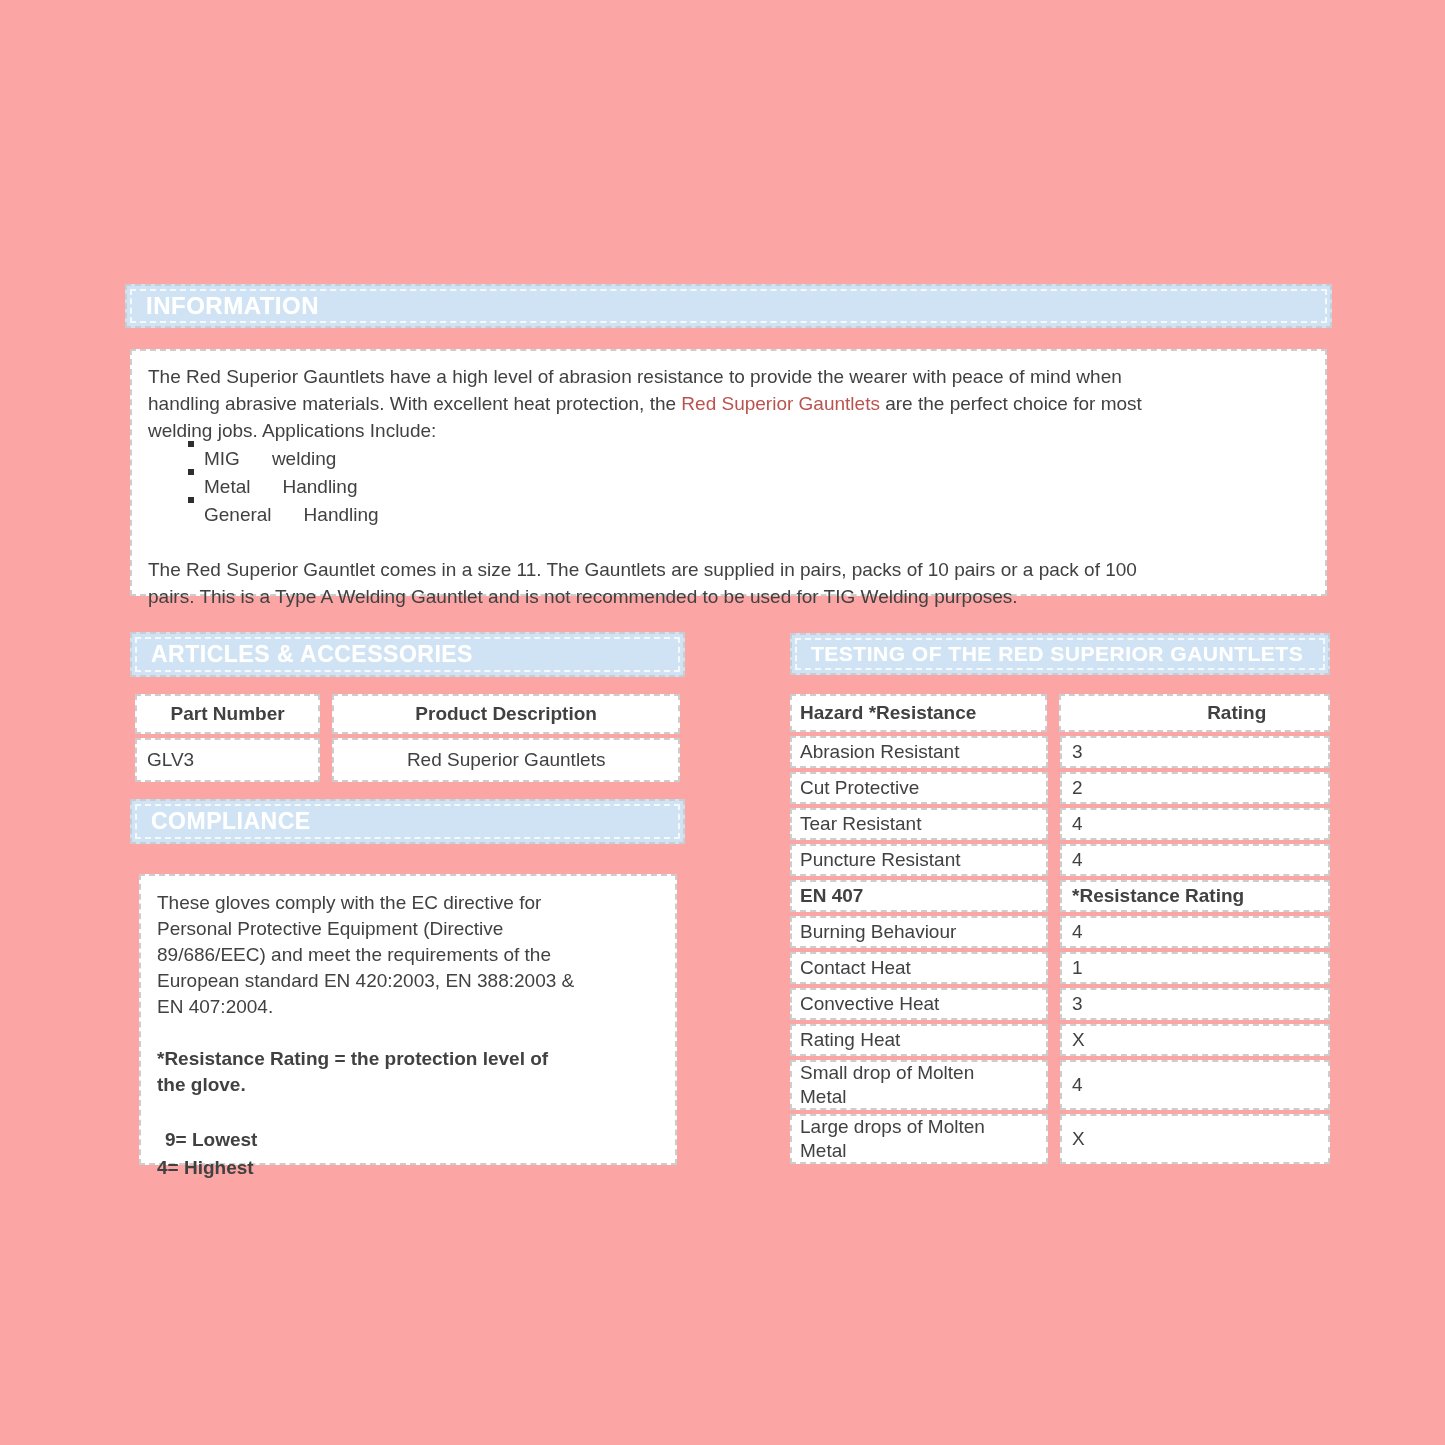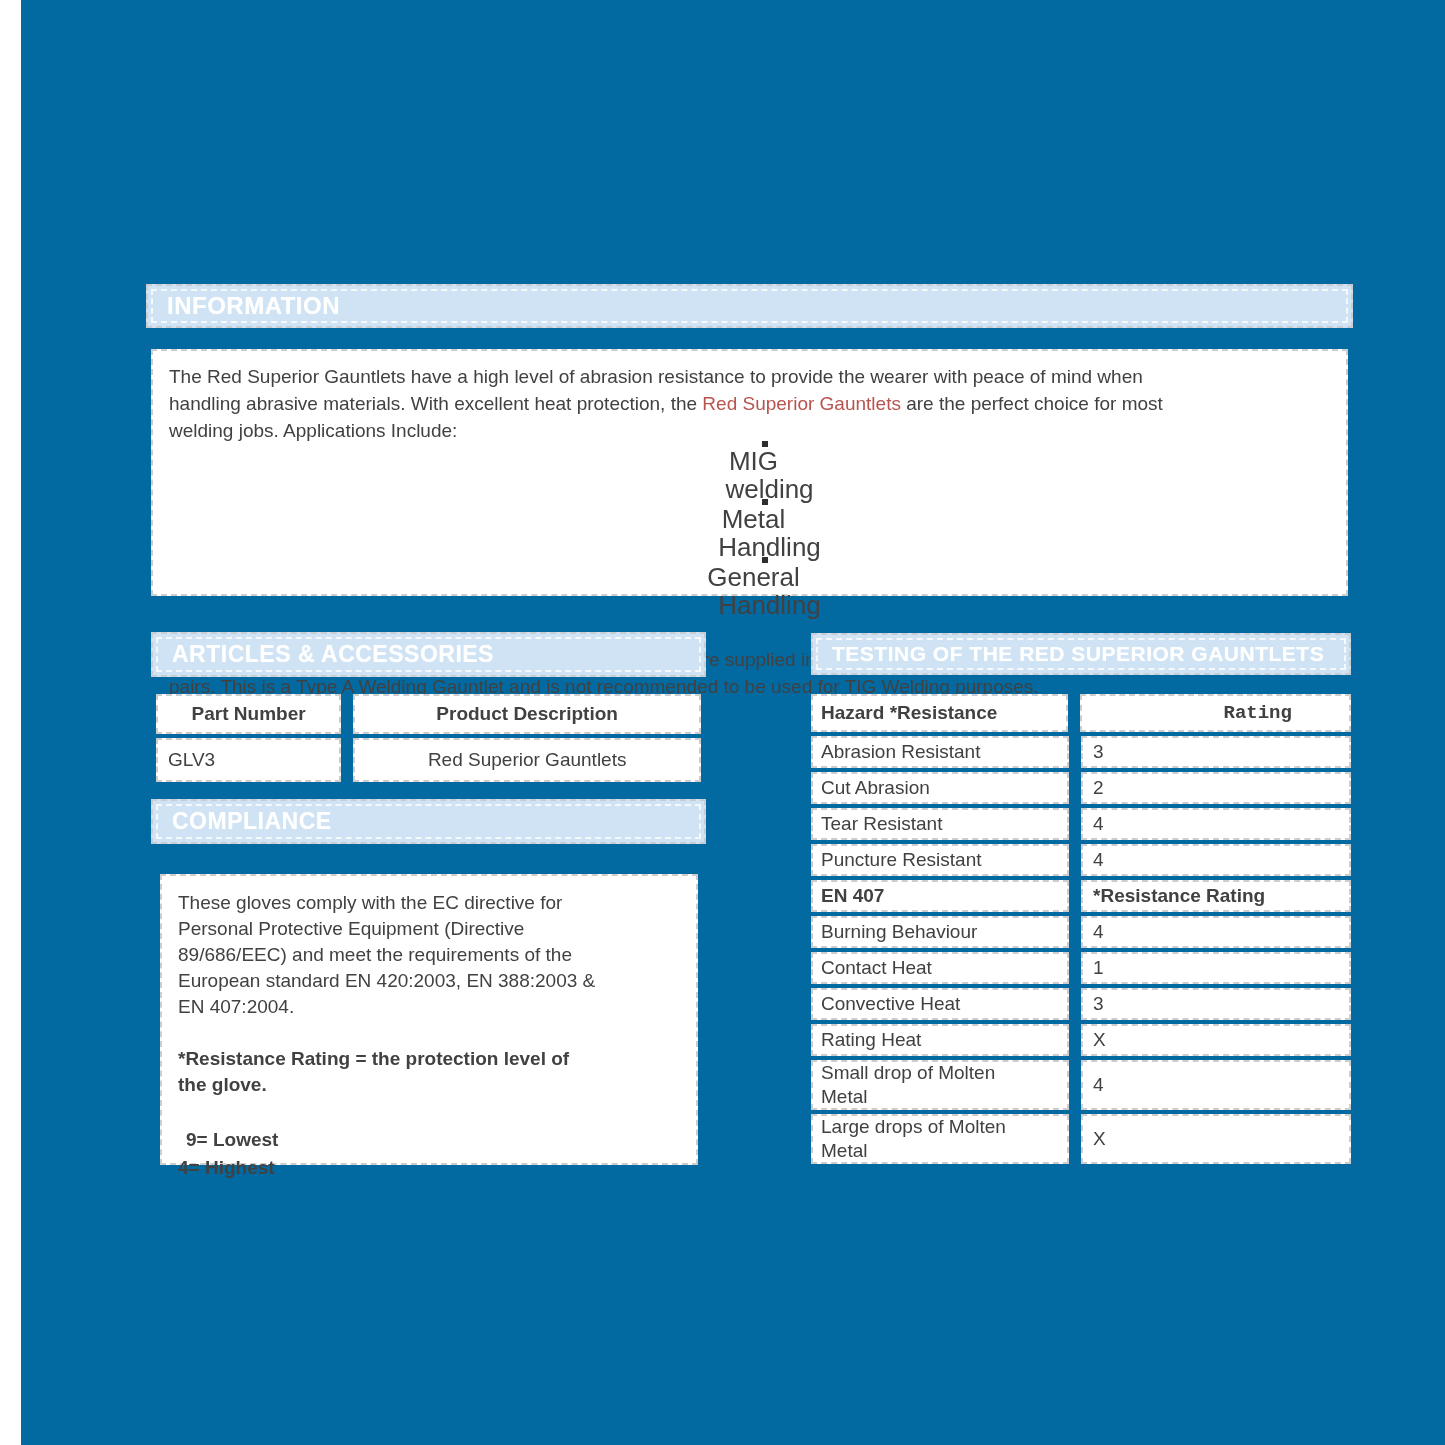--- a/index.html
+++ b/index.html
@@ -1,21 +1,21 @@
 <!DOCTYPE html>
 <html><head>
 <meta charset="utf-8">
 <style>
   html,body{margin:0;padding:0;}
   body{
     width:1445px;height:1445px;background:#ffffff;
     font-family:"Liberation Sans", sans-serif;
     color:#414141;position:relative;overflow:hidden;
   }
-  .page{position:absolute;inset:0;background:#0369a1;margin-left:21px;}
+  .page{position:absolute;inset:0;background:#fca5a5;}
 
   
   .band{
     position:absolute;background:#cfe3f4;
     border:2px dashed #c9cdd2;box-sizing:border-box;
   }
   .band-inner{
     position:absolute;inset:3px;border:2px dashed rgba(255,255,255,.8);
     display:flex;align-items:center;padding-left:14px;box-sizing:border-box;
     color:#ffffff;font-weight:bold;letter-spacing:.5px;
@@ -30,21 +30,21 @@
   .dashed-box{
     position:absolute;border:2px dashed #cdcdcd;box-sizing:border-box;
     background:#ffffff;
   }
 
   .txt{font-size:19px;line-height:27px;white-space:pre-line;}
   .red{color:#b9534f;}
 
   #info-box{padding:12px 16px;}
   .bullet-list{margin:1px 0 0 40px;padding:0;list-style:none;}
-  .bullet-list li{line-height:28px;font-size:26px;display:flex;align-items:center;flex-direction:column;}
+  .bullet-list li{line-height:28px;font-size:19px;display:flex;align-items:flex-start;}
   .bullet-sq{
     width:6px;height:6px;background:#2e2e2e;display:inline-block;
     margin-right:10px;flex:0 0 auto;margin-top:-4px;
   }
   .bullet-term{display:inline-block;margin-right:32px;}
   .para2{margin-top:27px;}
 
   
   .trow{display:flex;gap:12px;margin-bottom:4px;}
   .tcell{
@@ -69,21 +69,21 @@
   #compliance-box .scale .s1{padding-left:8px;}
 
   
   #testing-table{position:absolute;left:790px;top:694px;width:540px;}
   #testing-table .c1{width:262px;padding-left:8px;}
   #testing-table .c2{width:274px;padding-left:10px;}
   #testing-table .r-head .tcell{height:38px;}
   #testing-table .r-std .tcell{height:32px;}
   #testing-table .r-tall .tcell{height:50px;}
   #testing-table .c1{white-space:pre-line;line-height:24px;}
-  #testing-table .rating-hdr{justify-content:center;padding-left:84px;font-family:Liberation Mono, monospace;}
+  #testing-table .rating-hdr{justify-content:center;padding-left:84px;}
   #testing-table .bold-row .tcell{font-weight:bold;}
 </style>
 </head>
 <body>
 
 <div class="page">
 
   <div class="band band-lg" style="left:125px;top:284px;width:1207px;height:44px;">
     <div class="band-inner">INFORMATION</div>
   </div>
@@ -156,21 +156,21 @@
     <div class="trow r-head">
       <div class="tcell hdr c1">Hazard *Resistance</div>
       <div class="tcell hdr c2 rating-hdr">Rating</div>
     </div>
 
     <div class="trow r-std">
       <div class="tcell c1">Abrasion Resistant</div>
       <div class="tcell c2">3</div>
     </div>
     <div class="trow r-std">
-      <div class="tcell c1">Cut Abrasion</div>
+      <div class="tcell c1">Cut Protective</div>
       <div class="tcell c2">2</div>
     </div>
     <div class="trow r-std">
       <div class="tcell c1">Tear Resistant</div>
       <div class="tcell c2">4</div>
     </div>
     <div class="trow r-std">
       <div class="tcell c1">Puncture Resistant</div>
       <div class="tcell c2">4</div>
     </div>

